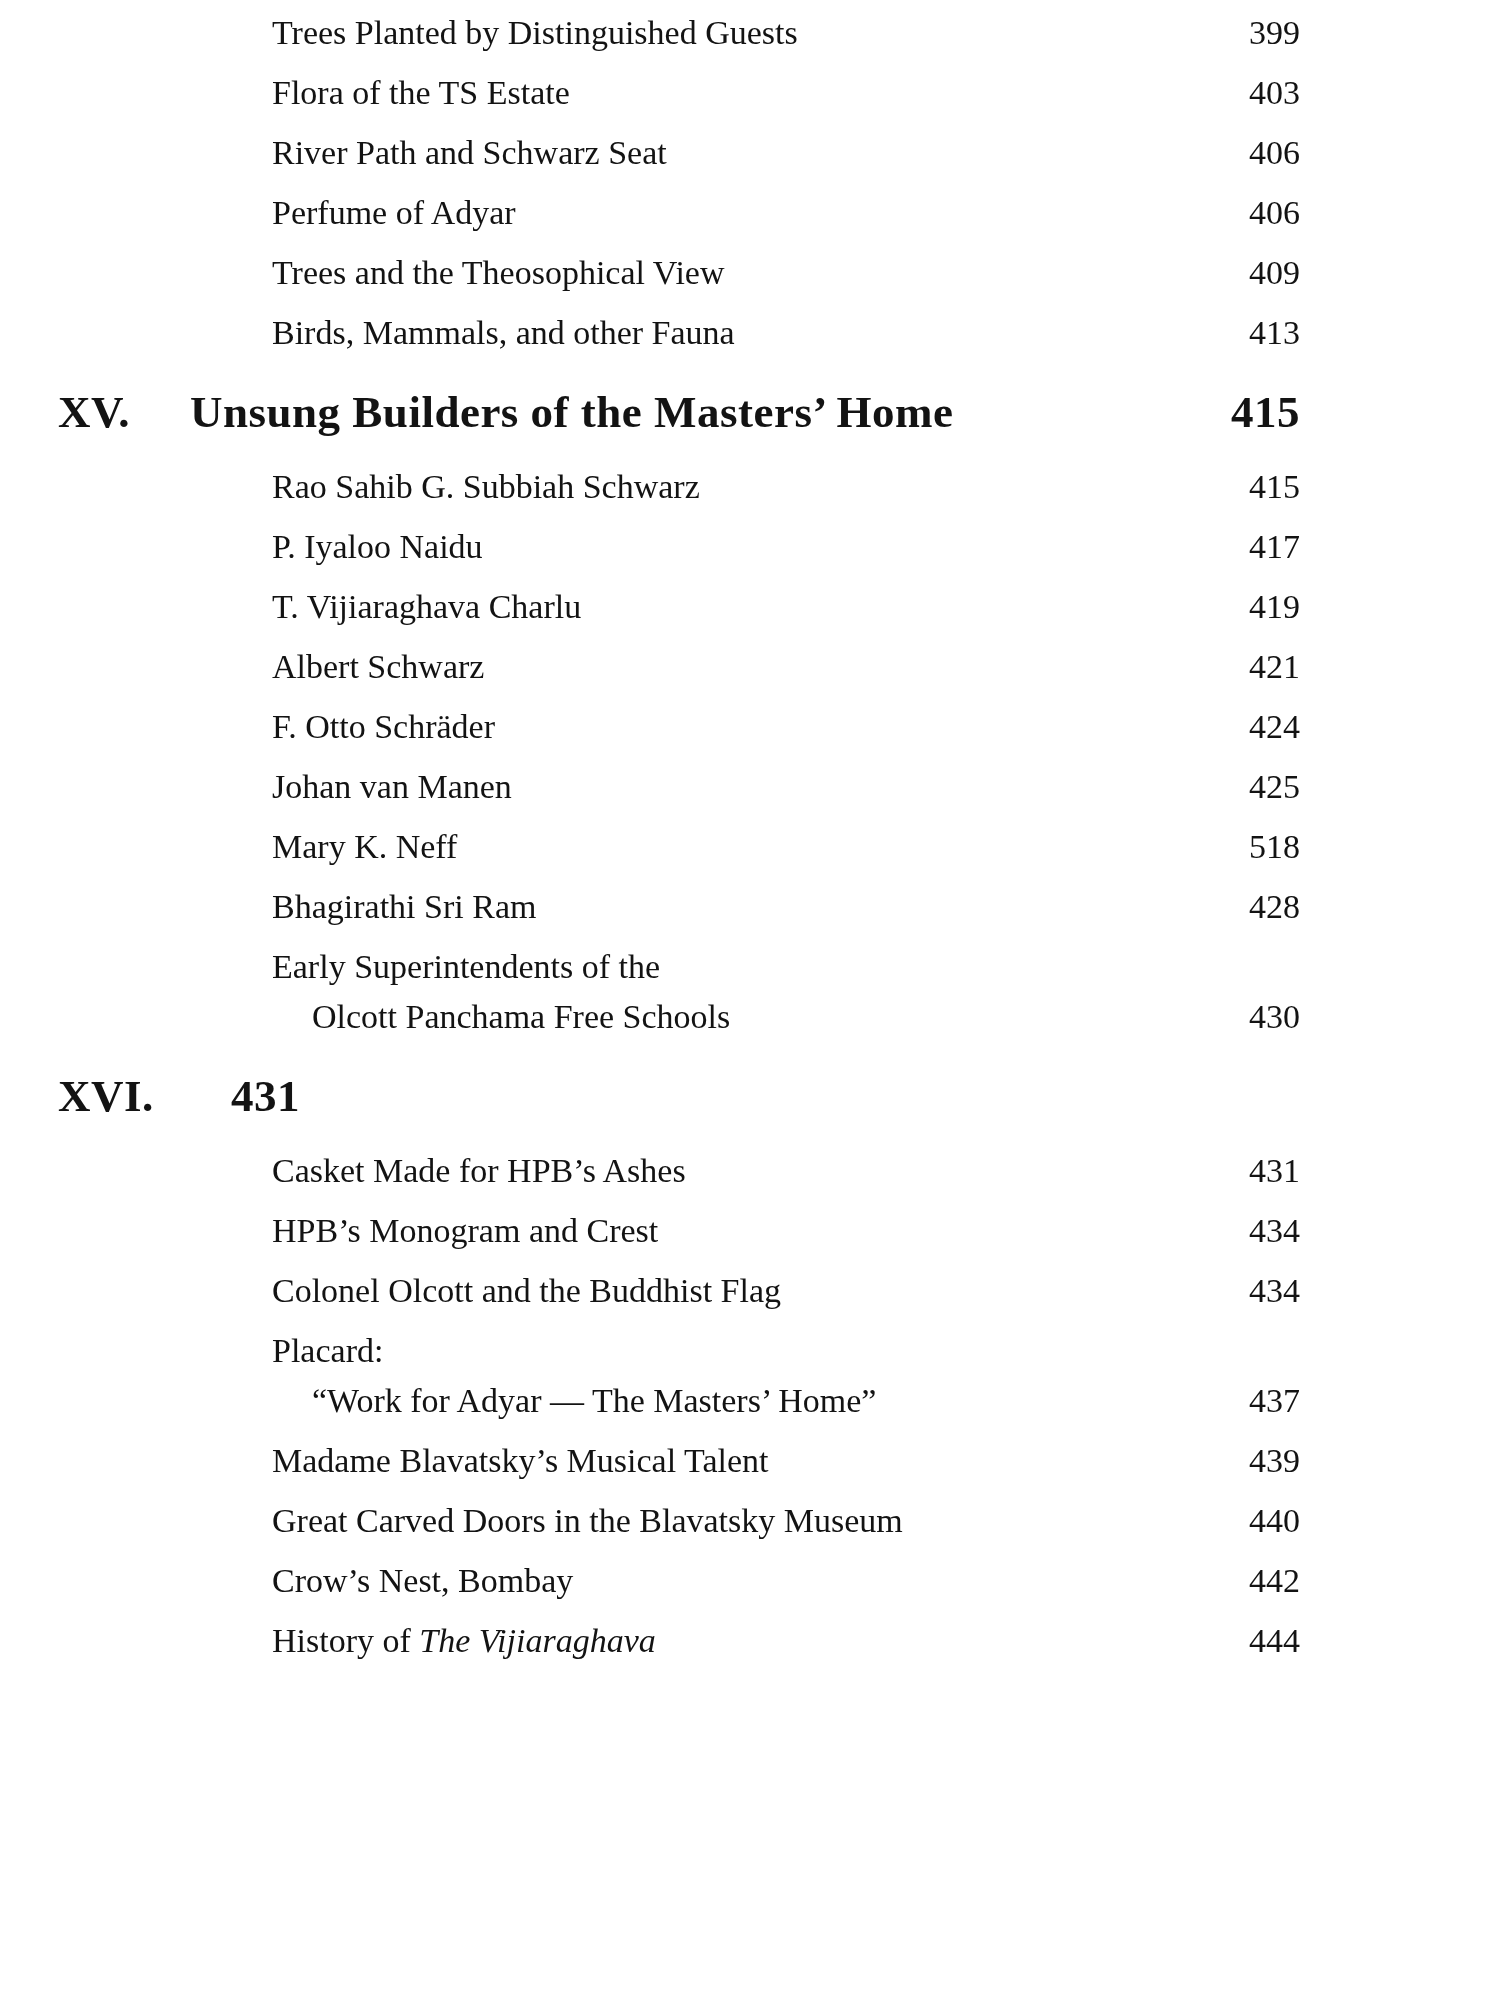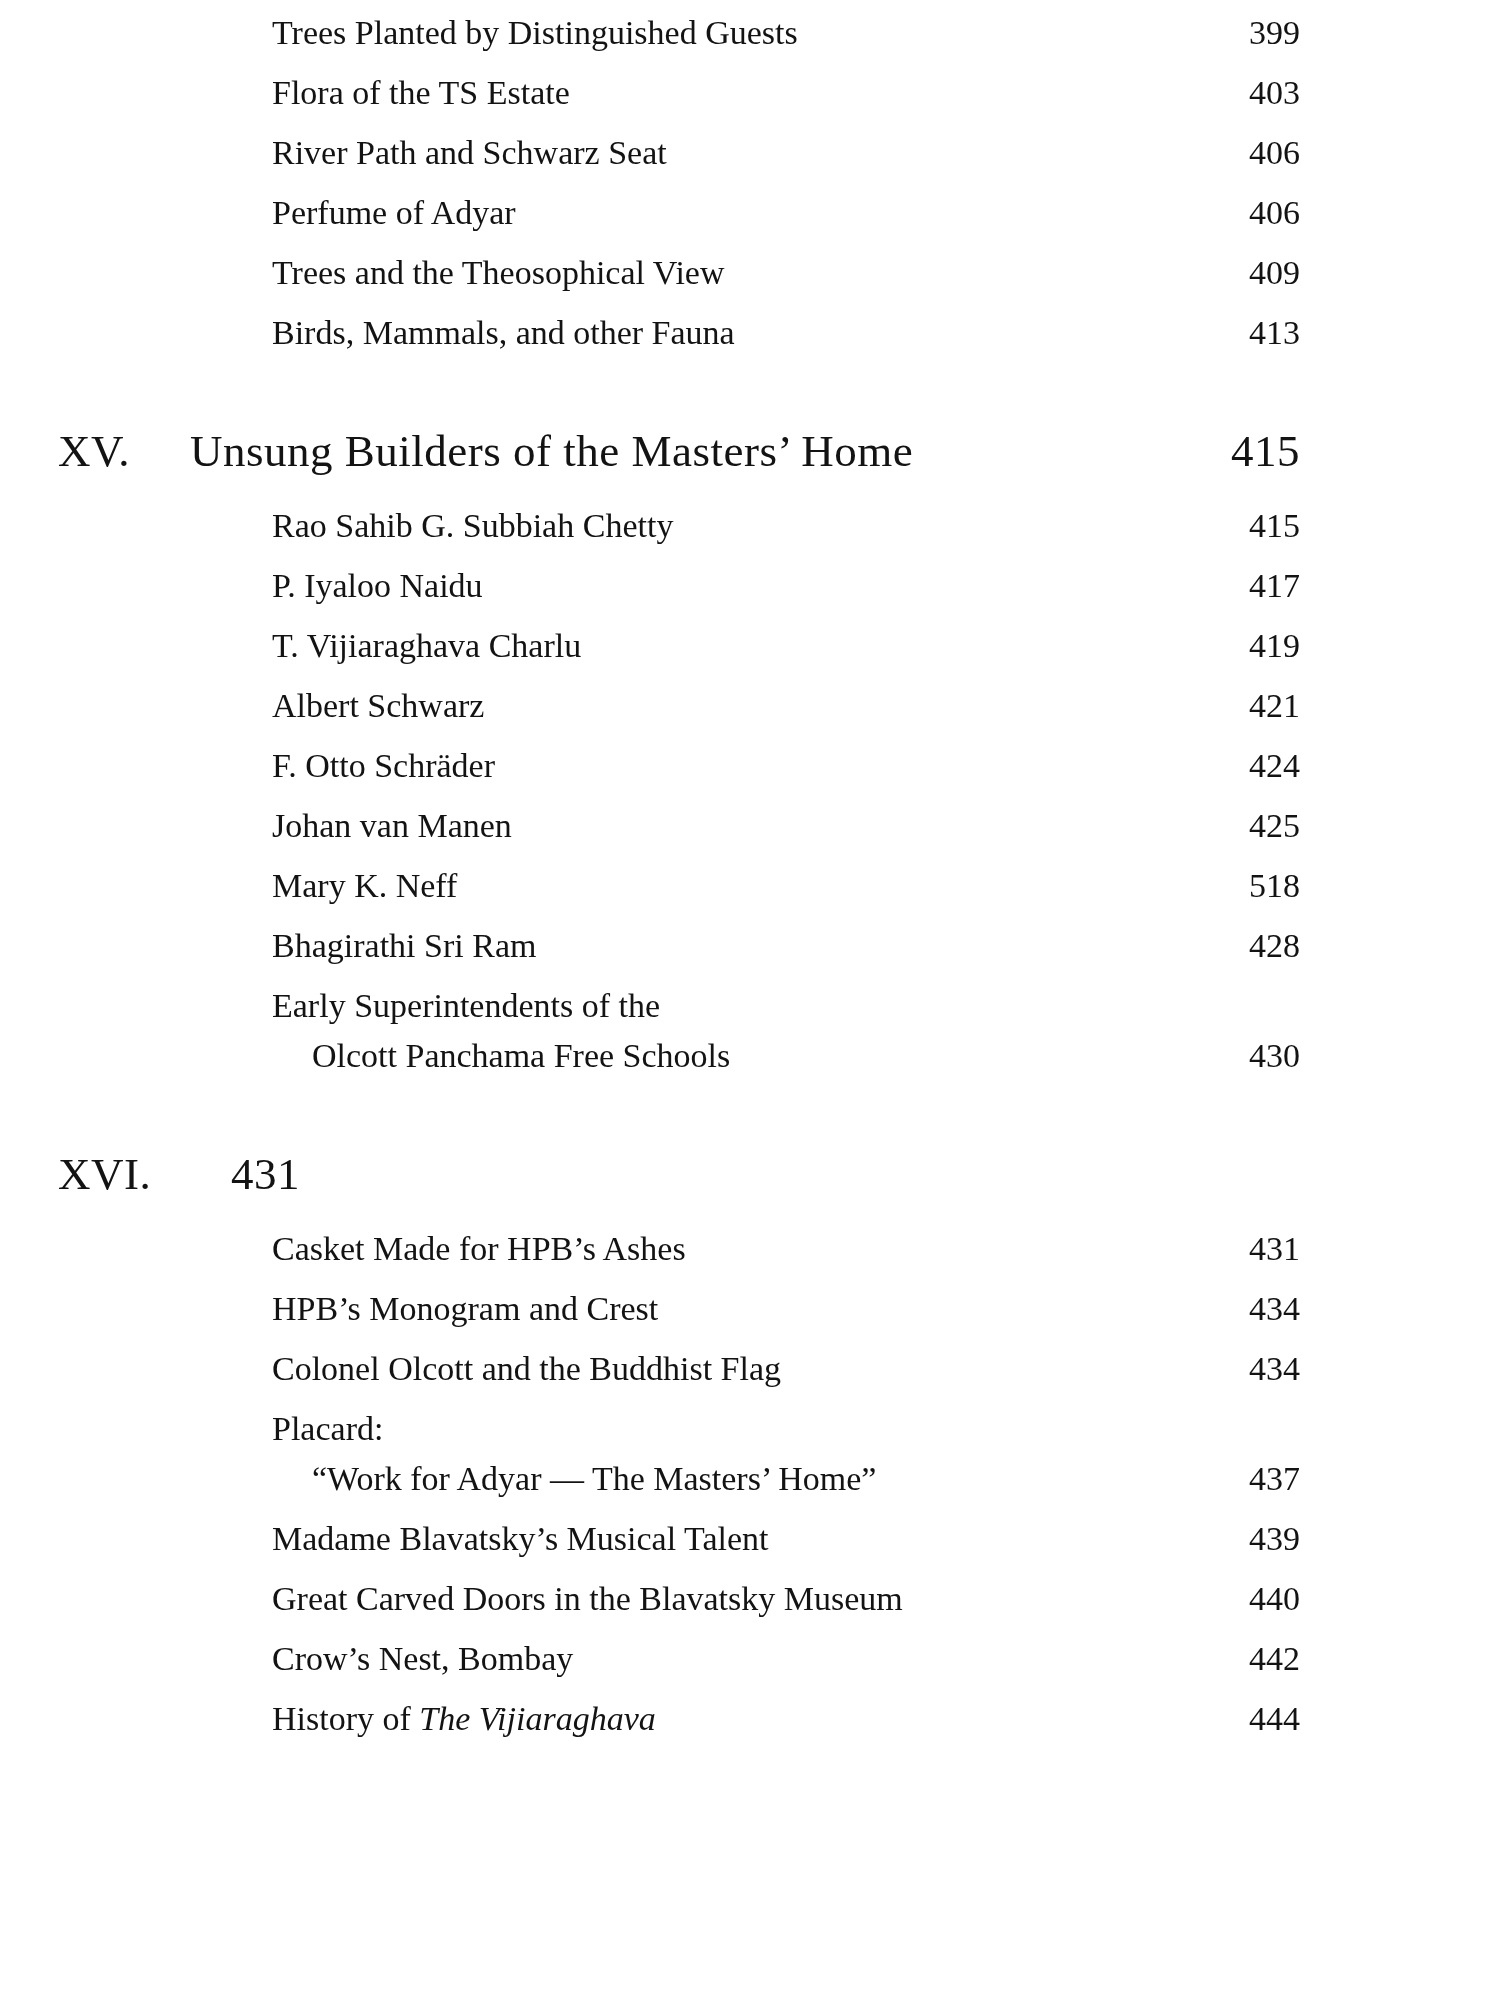--- a/index.html
+++ b/index.html
@@ -38,23 +38,23 @@
   .row .page {
     width: 110px;
     text-align: right;
     align-self: flex-end;
     white-space: nowrap;
   }
   .section-row {
     display: flex;
     align-items: center;
     font-size: 45px;
-    font-weight: normal;
+    font-weight: bold;
     line-height: 1.0;
-    margin: 79px 0 35px 0;
+    margin: 40px 0 35px 0;
     letter-spacing: 0.5px;
   }
   .section-row .numeral {
     width: 132px;
     flex: 0 0 132px;
   }
   .section-row .stitle {
     flex: 1;
   }
   .section-row .page {
@@ -96,21 +96,21 @@
     <div class="page">413</div>
   </div>
 
   <div class="section-row">
     <div class="numeral">XV.</div>
     <div class="stitle">Unsung Builders of the Masters’ Home</div>
     <div class="page">415</div>
   </div>
 
   <div class="row">
-    <div class="titles">Rao Sahib G. Subbiah Chetty</div>
+    <div class="titles">Rao Sahib G. Subbiah Schwarz</div>
     <div class="page">415</div>
   </div>
   <div class="row">
     <div class="titles">P. Iyaloo Naidu</div>
     <div class="page">417</div>
   </div>
   <div class="row">
     <div class="titles">T. Vijiaraghava Charlu</div>
     <div class="page">419</div>
   </div>

